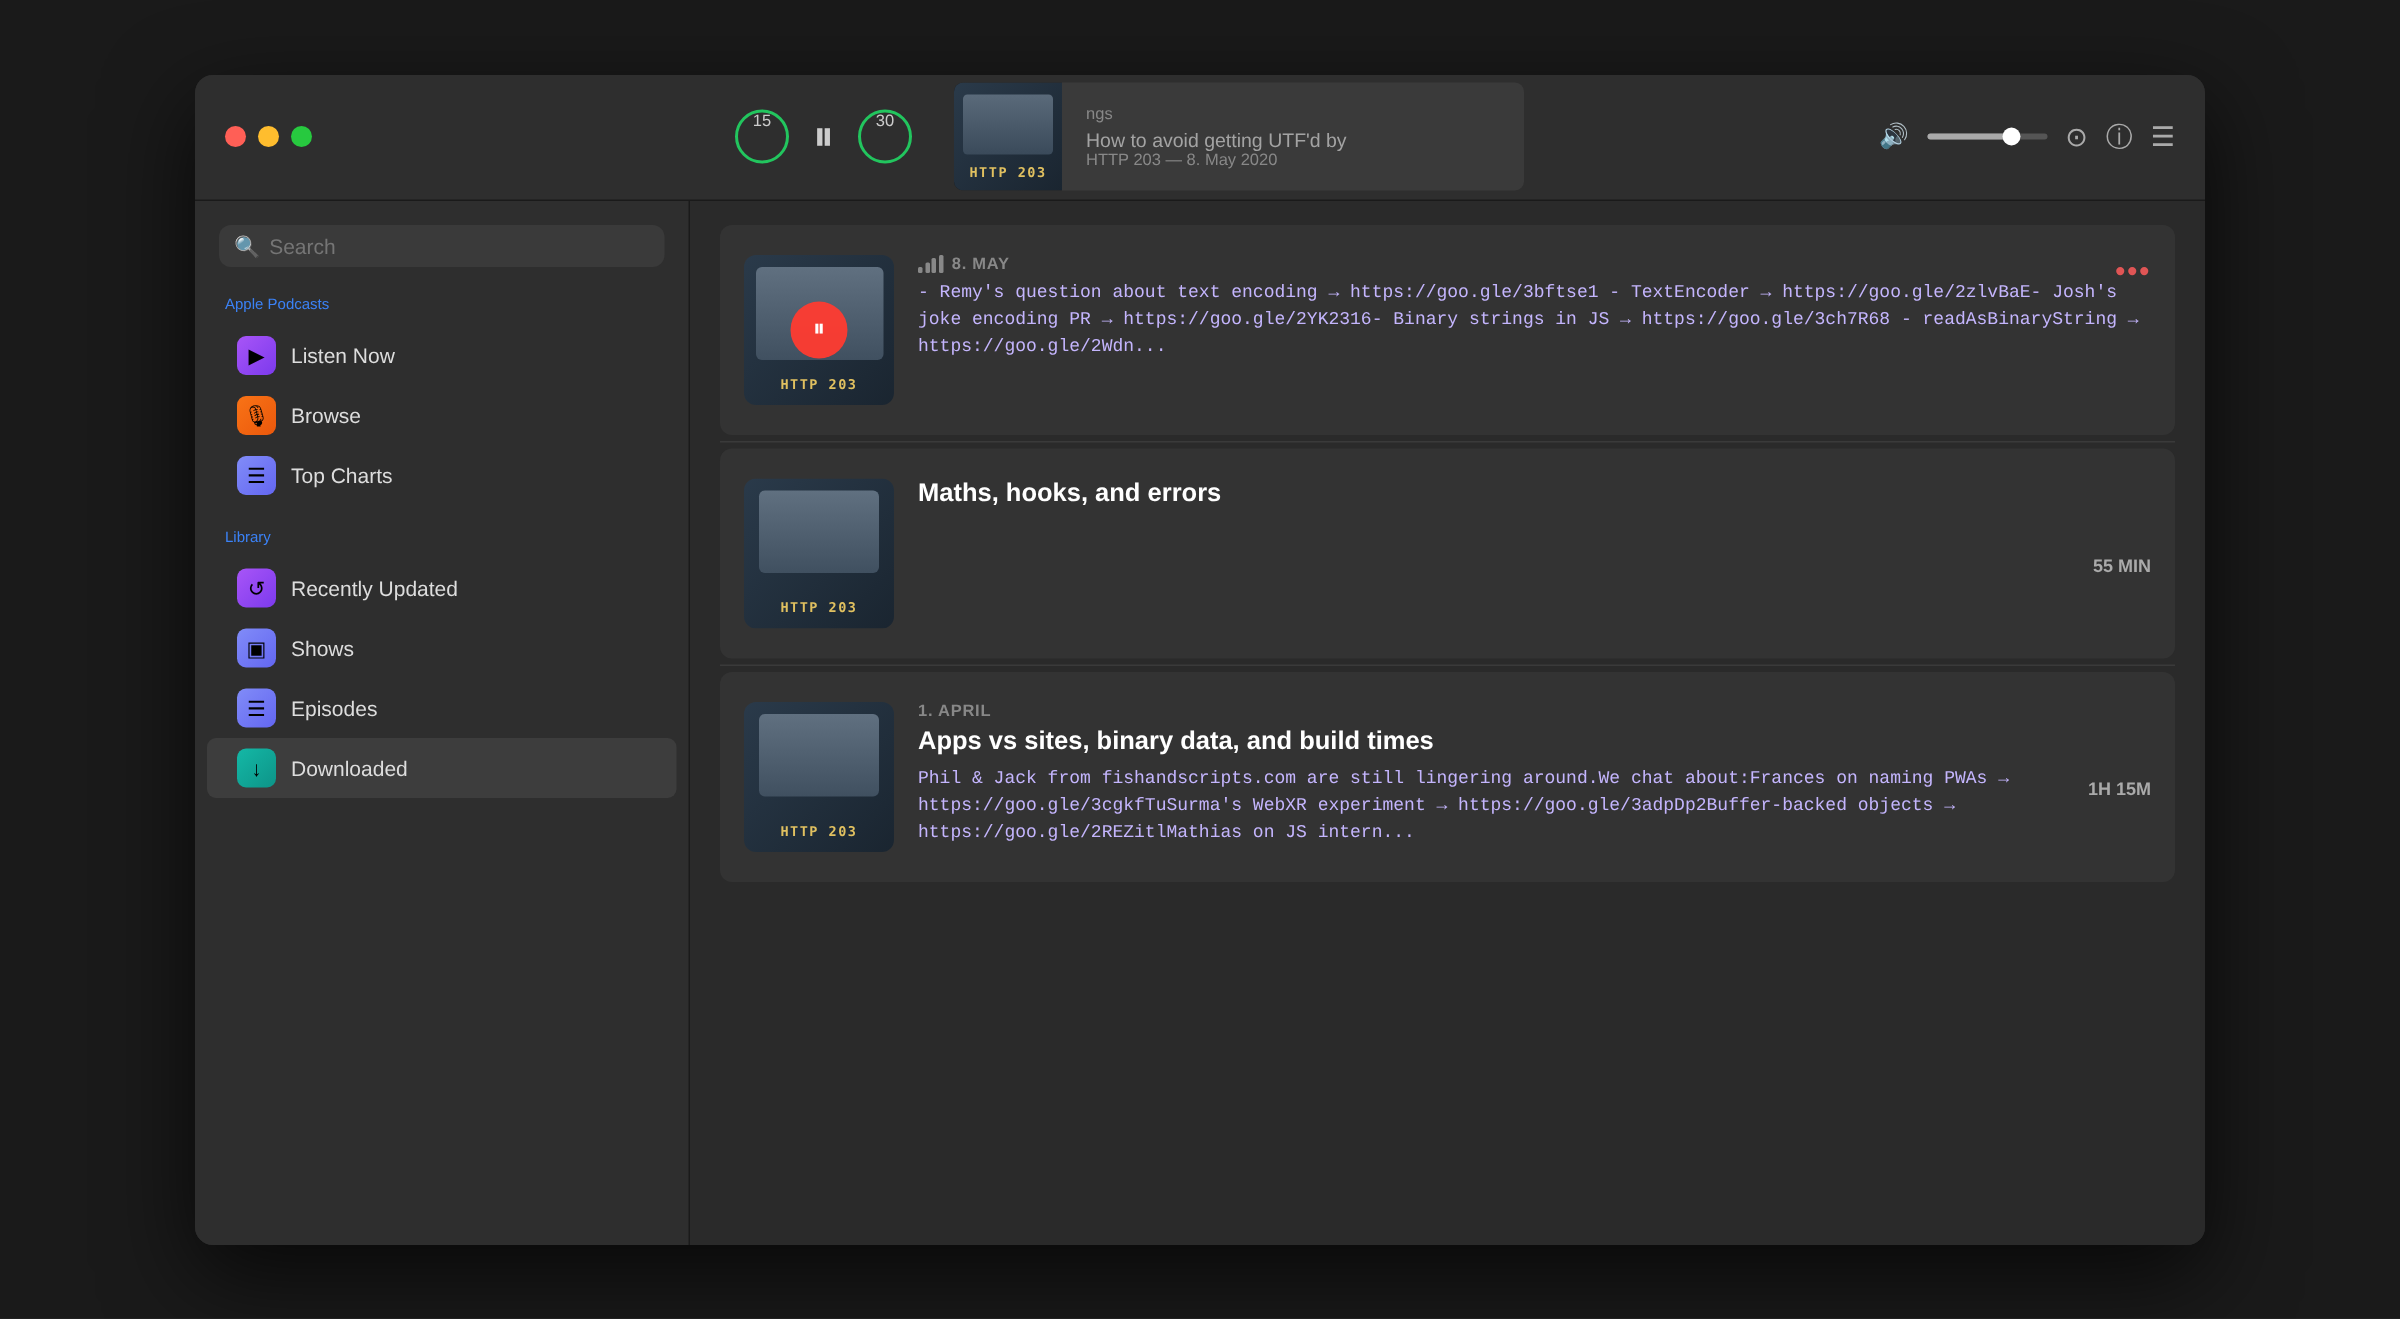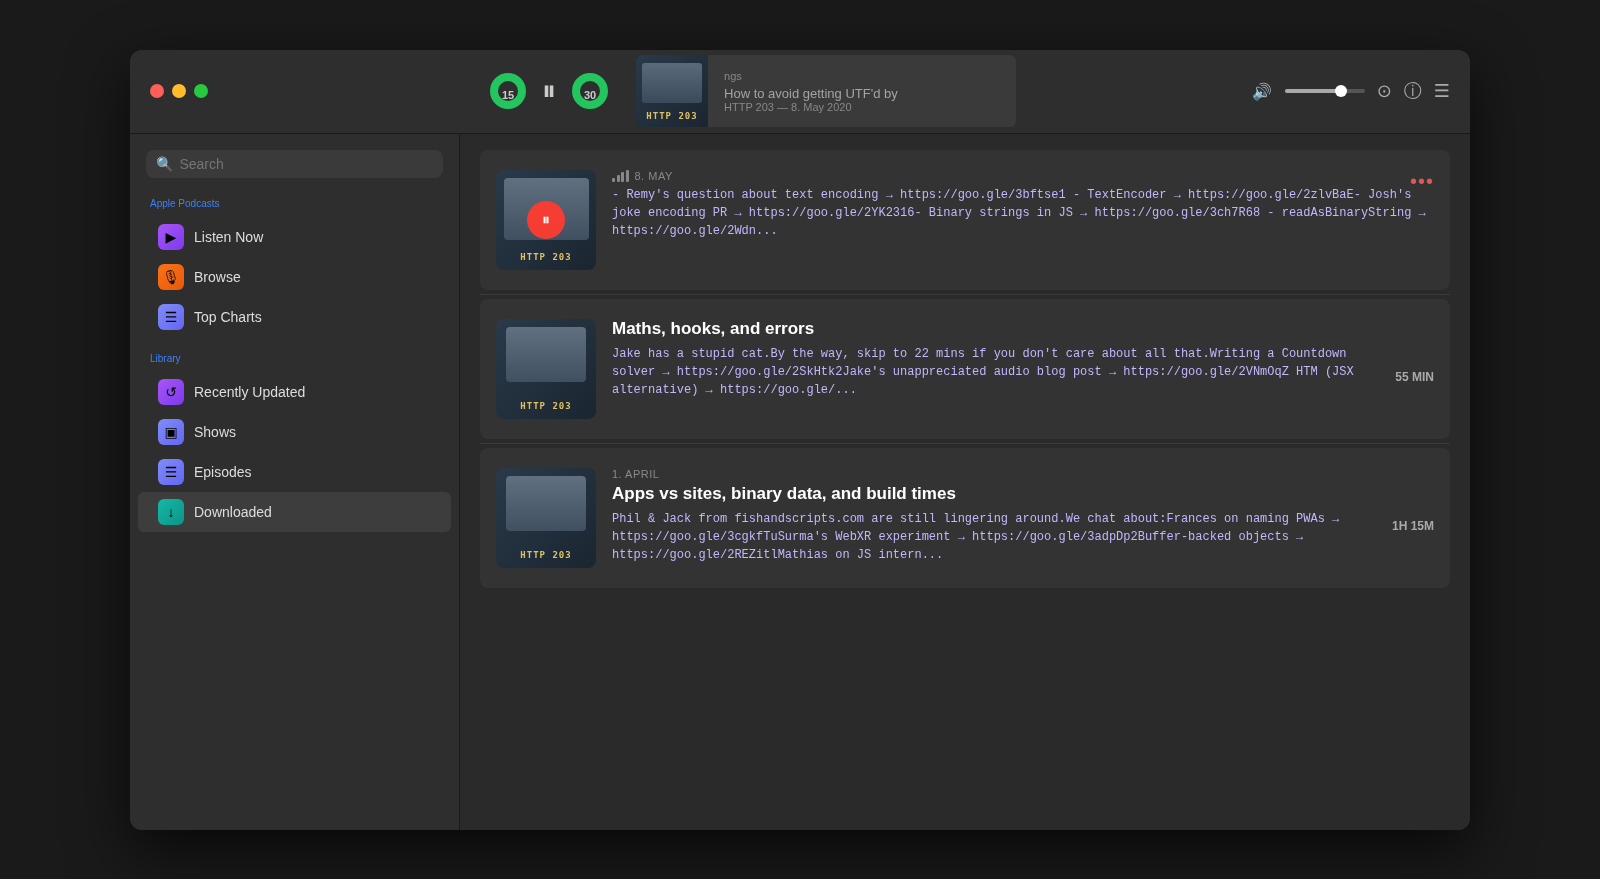--- a/index.html
+++ b/index.html
@@ -63,27 +63,27 @@
       background: none;
       border: none;
       display: flex;
       align-items: center;
       justify-content: center;
     }
     .ctrl-btn-circle {
       width: 36px;
       height: 36px;
       border-radius: 50%;
-      border: 8px solid #22c55e;
-      display: flex;
-      align-items: flex-end;
+      border: 2px solid #22c55e;
+      display: flex;
+      align-items: flex-start;
       justify-content: center;
       color: #ccc;
       font-size: 11px;
-      font-weight: bold;
+      font-weight: normal;
       position: relative;
     }
     .play-pause-btn {
       font-size: 28px;
       color: #ccc;
     }
 
     .now-playing {
       display: flex;
       align-items: center;
@@ -336,21 +336,21 @@
       color: #fff;
       font-size: 16px;
     }
     .ep-info {
       flex: 1;
       min-width: 0;
     }
     .ep-date {
       font-size: 11px;
       color: #888;
-      font-weight: 400;
+      font-weight: 700;
       letter-spacing: 0.5px;
       margin-bottom: 4px;
       display: flex;
       align-items: flex-end;
       gap: 6px;
     }
     .ep-date-bars {
       display: flex;
       align-items: flex-end;
       gap: 1.5px;
@@ -529,21 +529,20 @@
 
       <div class="episode-card">
         <div class="ep-thumb">
           <div class="ep-thumb-bg">
             <div class="ep-faces ep-faces-small"></div>
             <div class="ep-label-text">HTTP 203</div>
           </div>
         </div>
         <div class="ep-info">
           <div class="ep-title">Maths, hooks, and errors</div>
-          <div class="ep-desc">Jake has a stupid cat.By the way, skip to 22 mins if you don't care about all that.Writing a Countdown solver → https://goo.gle/2SkHtk2Jake's unappreciated audio blog post → https://goo.gle/2VNmOqZ HTM (JSX alternative) → https://goo.gle/...</div>
         </div>
         <div class="ep-duration">55 MIN</div>
       </div>
 
       <div class="ep-divider"></div>
 
       <div class="episode-card">
         <div class="ep-thumb">
           <div class="ep-thumb-bg">
             <div class="ep-faces ep-faces-small"></div>

